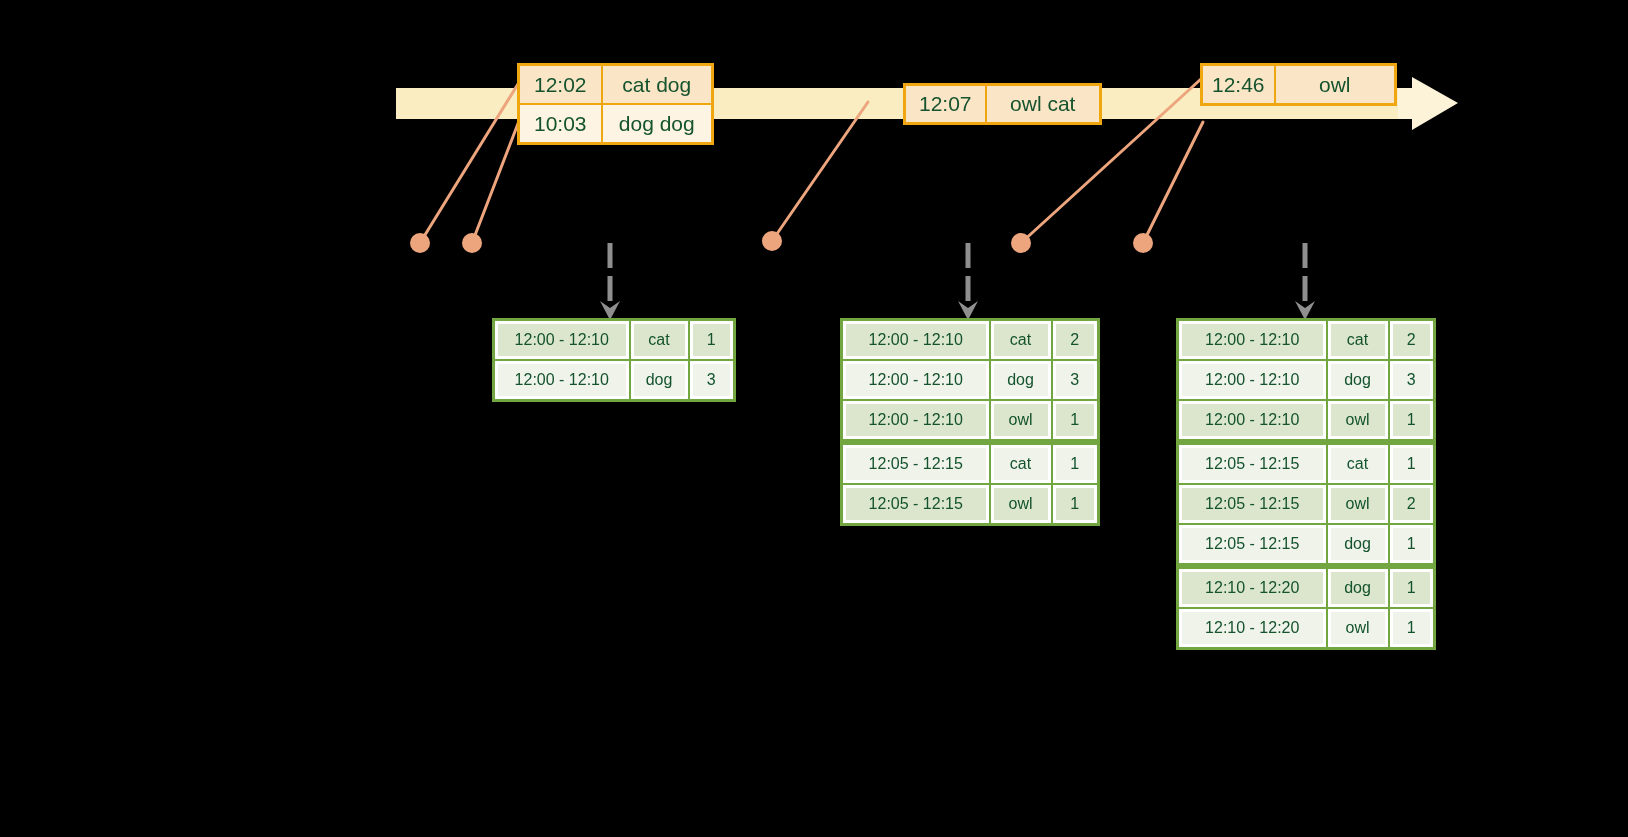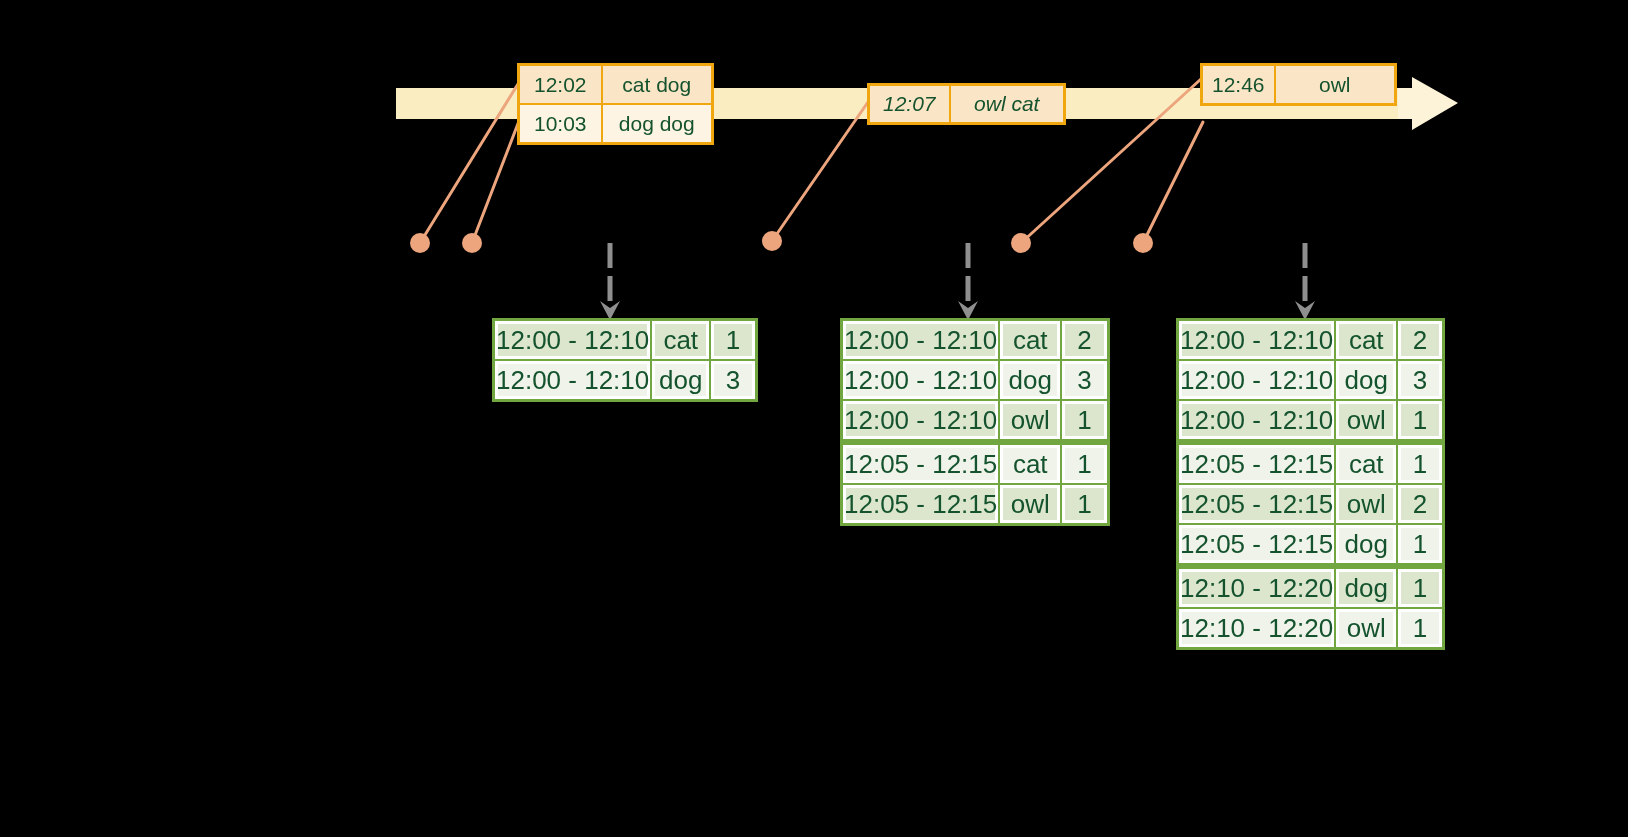--- a/index.html
+++ b/index.html
@@ -32,30 +32,30 @@
   .evt-b td { height:34px; }
 
   
   .res table { border:3px solid #72A640; }
   .res td {
     border:2px solid #72A640;
     box-shadow: inset 0 0 0 3px #FFFFFF;
     height:36px;
     text-align:center;
     vertical-align:middle;
-    font-size:26px;
+    font-size:16px;
     background:#EFF3EA;
     overflow:hidden;
     white-space:nowrap;
   }
   .res tr:nth-child(odd) td { background:#DBE6CD; }
   .res tr.gs td { border-top-width:6px; }
 
   .evt-a { left:517px; top:63px; }
-  .evt-b { left:867px; top:83px;font-style:italic; }
+  .evt-b { left:903px; top:83px; }
   .evt-c { left:1200px; top:63px; }
   .res-1 { left:492px; top:318px; }
   .res-2 { left:840px; top:318px; }
   .res-3 { left:1176px; top:318px; }
 </style>
 </head>
 <body>
 
 <div class="stage">
 

